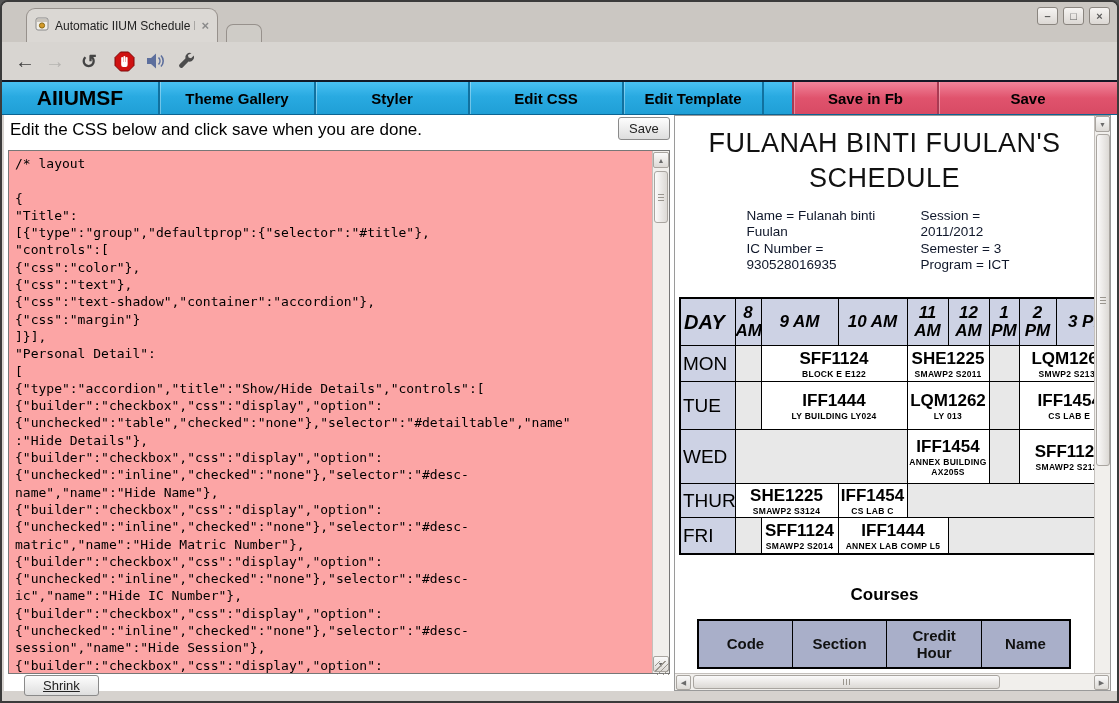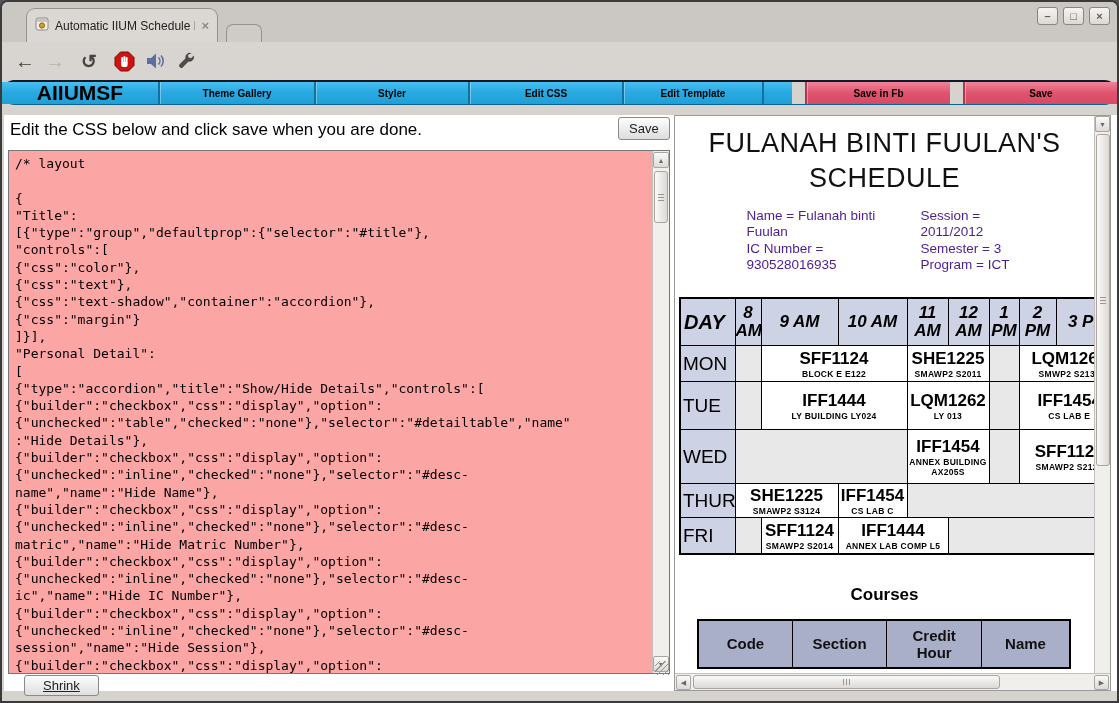--- a/index.html
+++ b/index.html
@@ -32,30 +32,30 @@
               border-radius:3px; display:flex; align-items:center; padding:0 6px; gap:6px; }
   .url-host { font-size:14px; color:#1a1a1a; font-weight:bold; }
   .url-rest { font-size:14px; color:#8a8a8a; }
   .url-spacer { flex:1; }
   .abp { background:#c20d0d; color:#fff; font-size:7px; font-weight:bold; border-radius:7px;
          padding:4px 3px; letter-spacing:.2px; border:1px solid #7e0808; }
   .star { color:#f0c33c; font-size:17px; text-shadow:0 0 1px #a87d13; line-height:1; }
   .tool-icon { margin-left:10px; display:flex; align-items:center; }
 
   
-  .navbar { position:absolute; top:78px; left:0; right:0; height:25px; display:flex;
-            border-top:2px solid #121826; border-bottom:1px solid #0c6492;border-radius:17px; }
+  .navbar { position:absolute; top:78px; left:0; right:0; height:35px; display:flex;
+            border-top:2px solid #121826; border-bottom:1px solid #0c6492; }
   .nav-item { height:100%; display:flex; align-items:center; justify-content:center;
-              font-weight:bold; font-size:10px; color:#000;
+              font-weight:bold; font-size:15px; color:#000;
               background:linear-gradient(180deg,#49c0f2 0%,#29aae1 45%,#1f9fd6 100%);
               border-left:2px solid #11719f; box-shadow:inset 1px 0 0 rgba(255,255,255,.35); }
   .nav-item:first-child { border-left:none; box-shadow:none; }
   .nav-logo { font-size:21px; }
   .nav-item.pink { background:linear-gradient(180deg,#f0849a 0%,#e0536d 50%,#d84a64 100%);
-                   border-left:2px solid #a83a52;margin-left:13px; }
+                   border-left:2px solid #a83a52; }
   .nav-spacer { background:linear-gradient(180deg,#49c0f2 0%,#29aae1 45%,#1f9fd6 100%);
                 border-left:2px solid #11719f; }
 
   
   .page { position:absolute; top:113px; left:2px; width:1115px; height:576px; background:#fff; }
   .instruction { position:absolute; left:6px; top:5px; font-size:17px; color:#000; }
   .btn { background:linear-gradient(#fdfdfd,#dedede); border:1px solid #8a8a8a; border-radius:3px;
          font-size:13px; color:#222; padding:3px 10px; font-family:"Liberation Sans",sans-serif; }
   .save-btn { position:absolute; left:614px; top:2px; }
   .shrink-btn { position:absolute; left:20px; top:560px; padding:2px 18px;text-decoration:underline; }
@@ -79,21 +79,21 @@
   .resize-grip { position:absolute; right:0; bottom:-2px; width:14px; height:14px;
                  background:repeating-linear-gradient(135deg,transparent 0 3px,#9a968f 3px 4px); }
 
   
   .preview { position:absolute; left:670px; top:0; width:437px; height:576px; border:1px solid #9a9a9a;
              background:#fff; }
   .preview-content { position:absolute; top:0; left:0; right:16px; bottom:17px; overflow:hidden; }
   .sched-title { width:400px; margin:10px auto 0; text-align:center; font-size:27px; font-weight:400;
                  letter-spacing:.5px; color:#111; line-height:1.3; }
   .details { display:flex; justify-content:center; align-items:center; gap:40px; margin-top:12px; }
-  .details p { font-size:13.5px; line-height:1.2; color:#4c1d95; }
+  .details p { font-size:13.5px; line-height:1.2; color:#0f172a; }
   .d-left { width:134px; } .d-right { width:102px; }
 
   .tt-clip { width:415px; overflow:hidden; margin:24px 0 0 4px; }
   table.tt { border-collapse:collapse; width:440px; table-layout:fixed; border:2px solid #000; }
   .tt th, .tt td { border:1px solid #000; overflow:hidden; }
   .tt .head th { background:#cdd2e4; font-style:italic; font-weight:bold; font-size:17px;
                  line-height:1.05; text-align:center; }
   .tt .head th.h-day { font-size:20px; text-align:left; padding-left:3px; }
   .tt th.day { background:#cdd2e4; font-weight:normal; font-size:19px; text-align:left; padding-left:2px; }
   .tt td.free { background:#e8e8e8; }

